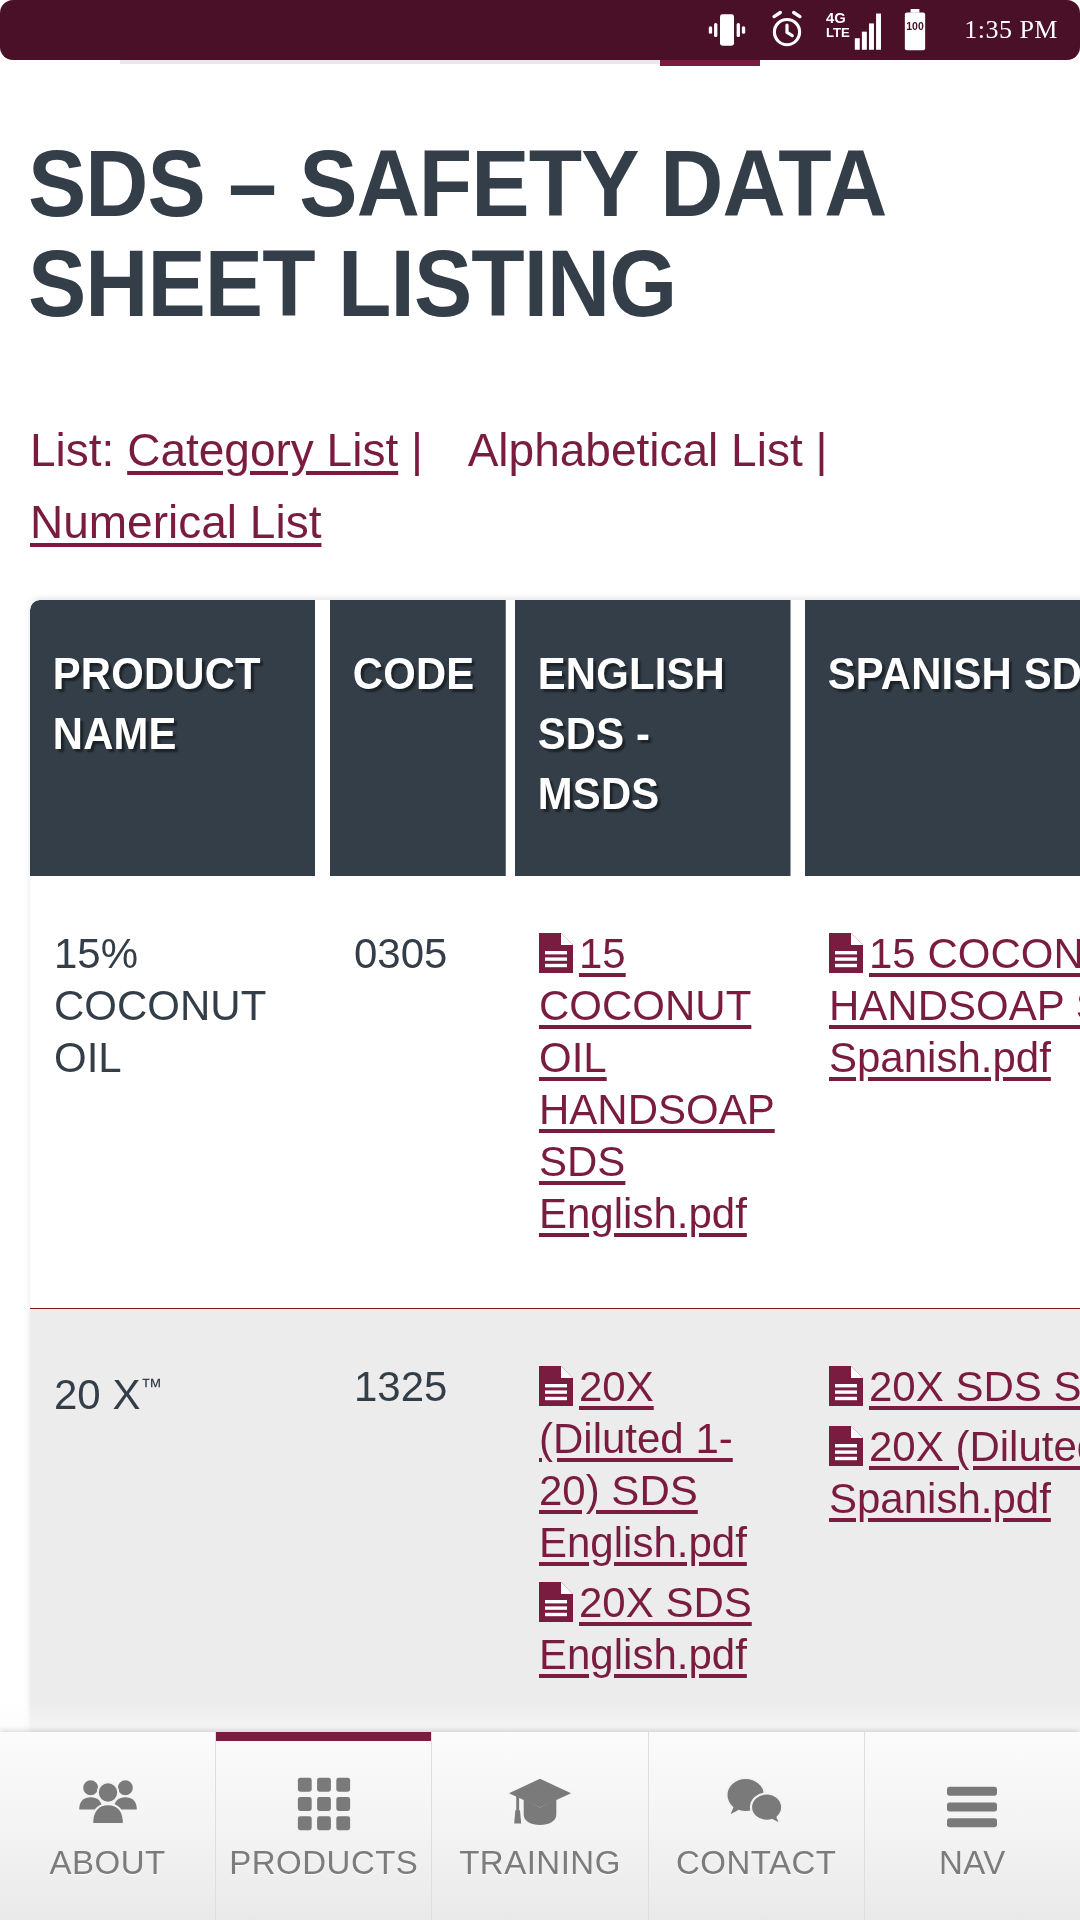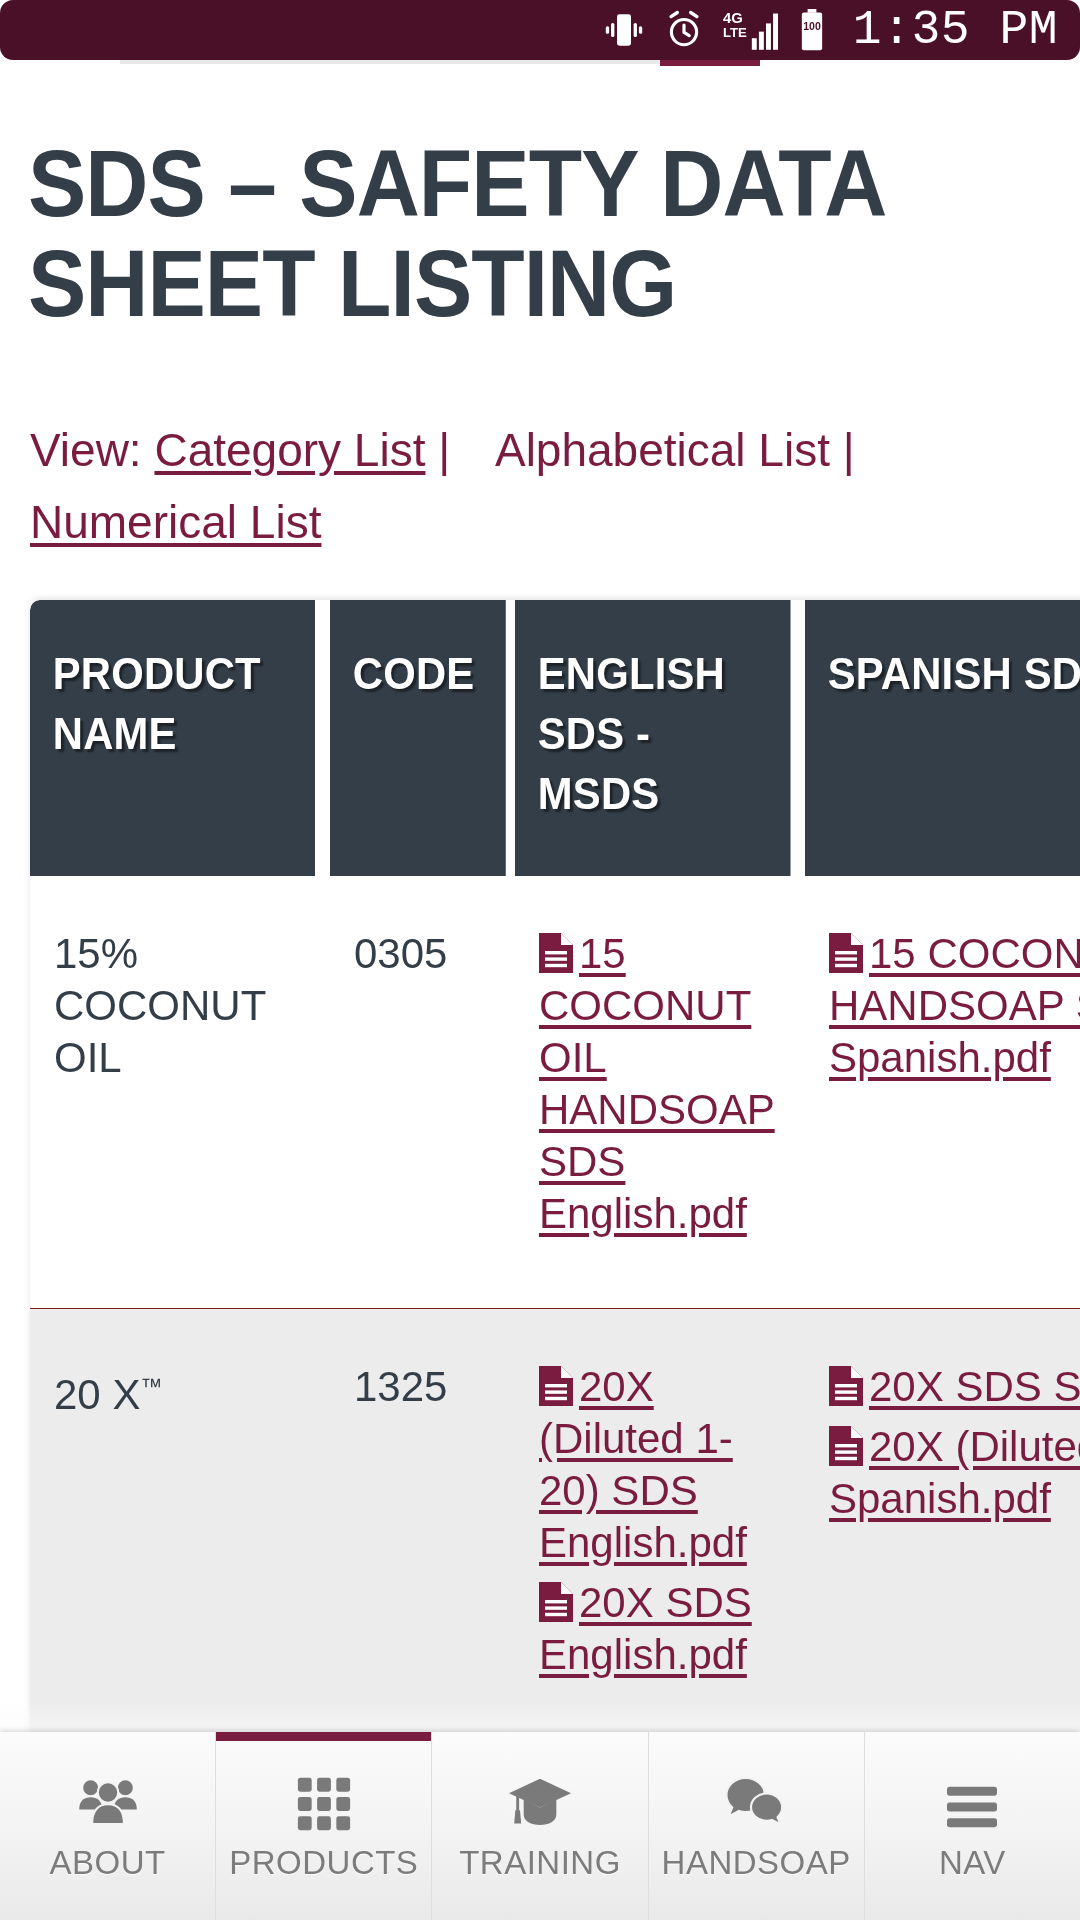--- a/index.html
+++ b/index.html
@@ -11,22 +11,22 @@
   #app { position:relative; width:1080px; height:1920px; overflow:hidden; background:#fff; }
 
   
   .statusbar {
     position:absolute; top:0; left:0; width:1080px; height:60px;
     background:#4a1028; display:flex; align-items:center;
     justify-content:flex-end; padding-right:22px; gap:18px;border-radius:13px;
   }
   .sb-icon { display:flex; align-items:center; justify-content:center; }
   .sb-time {
-    color:#ffffff; font-size:48px; font-weight:400; letter-spacing:0.5px;
-    font-family:Liberation Mono, monospace; margin-left:8px;
+    color:#ffffff; font-size:26px; font-weight:400; letter-spacing:0.5px;
+    font-family:Liberation Serif, serif; margin-left:16px;
   }
 
   
   .top-strip {
     position:absolute; top:60px; left:0; width:1080px; height:8px;
     background:#ffffff;
   }
   .top-strip .seg-grey {
     position:absolute; left:120px; top:0; width:540px; height:4px;
     background:#e9e9e9;
@@ -207,21 +207,21 @@
   <div class="top-strip">
     <div class="seg-grey"></div>
     <div class="seg-maroon"></div>
   </div>
 
   <div class="content">
 
     <h1 class="page-title">SDS – SAFETY DATA SHEET LISTING</h1>
 
     <div class="view-line">
-      <span>View:</span>
+      <span>List:</span>
       <a href="#" class="u">Category List</a>
       <span class="sep">|</span>
       <a href="#" class="plain">Alphabetical List</a>
       <span class="sep">|</span>
       <a href="#" class="u">Numerical List</a>
     </div>
 
     <div class="table-wrap">
       <table class="sds">
         <thead>
@@ -372,21 +372,21 @@
       <span class="nav-lbl">TRAINING</span>
     </div>
 
     <div class="navitem">
       <span class="nav-ico">
         <svg width="64" height="56" viewBox="0 0 32 28">
           <path d="M20.5 9.5 C20.5 14.2 16.1 18 10.8 18 C9.6 18 8.5 17.8 7.5 17.5 L2.2 20.2 L4.1 15.8 C2.4 14.2 1.2 12 1.2 9.5 C1.2 4.8 5.5 1 10.8 1 C16.1 1 20.5 4.8 20.5 9.5 Z" fill="#7a7a7a" stroke="#f3f3f3" stroke-width="1.1"></path>
           <path d="M13.5 15.6 C13.5 19.4 17 22.4 21.3 22.4 C22.3 22.4 23.2 22.3 24 22 L28.3 24.2 L26.8 20.6 C28.1 19.3 29.1 17.6 29.1 15.6 C29.1 11.8 25.6 8.7 21.3 8.7 C17 8.7 13.5 11.8 13.5 15.6 Z" fill="#7a7a7a" stroke="#f3f3f3" stroke-width="1.1"></path>
         </svg>
       </span>
-      <span class="nav-lbl">HANDSOAP</span>
+      <span class="nav-lbl">CONTACT</span>
     </div>
 
     <div class="navitem">
       <span class="nav-ico">
         <svg width="58" height="50" viewBox="0 0 30 26">
           <rect x="2" y="2.5" width="26" height="4.6" rx="1.4" fill="#7a7a7a"></rect>
           <rect x="2" y="10.7" width="26" height="4.6" rx="1.4" fill="#7a7a7a"></rect>
           <rect x="2" y="18.9" width="26" height="4.6" rx="1.4" fill="#7a7a7a"></rect>
         </svg>
       </span>

